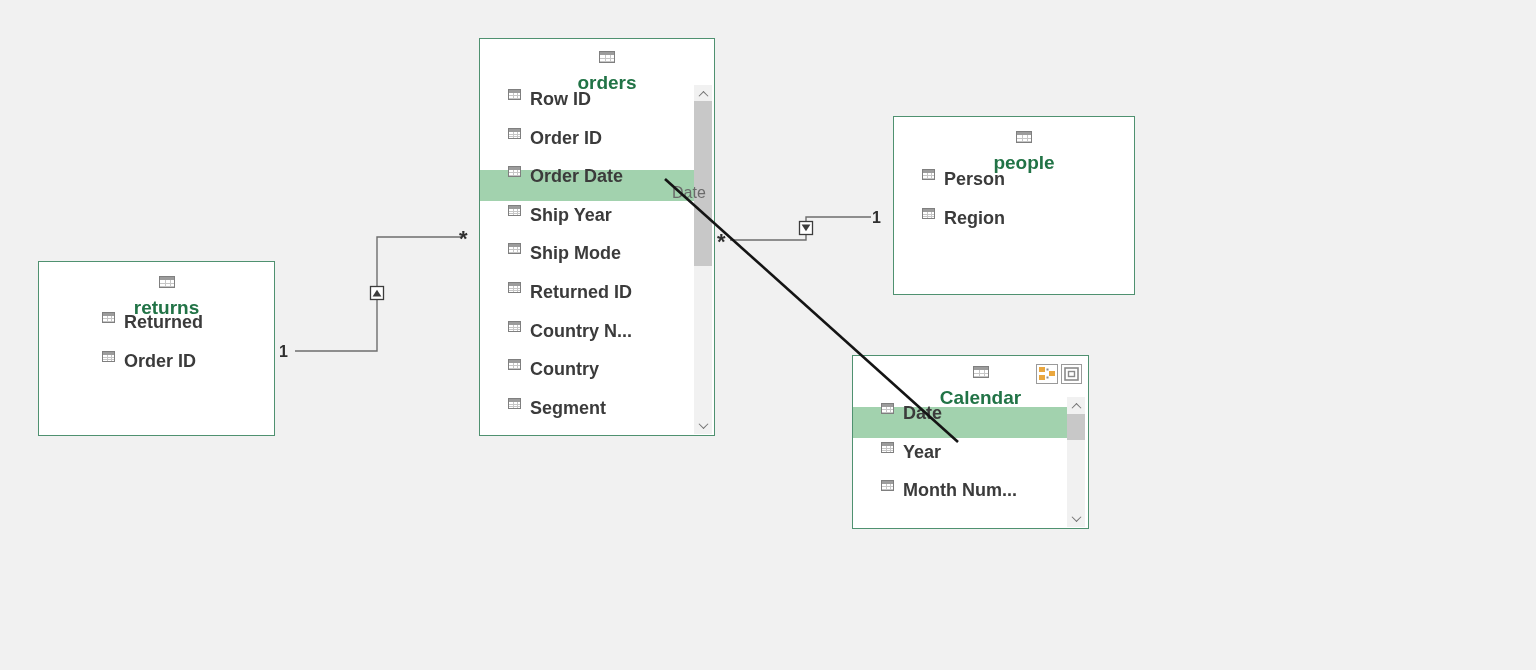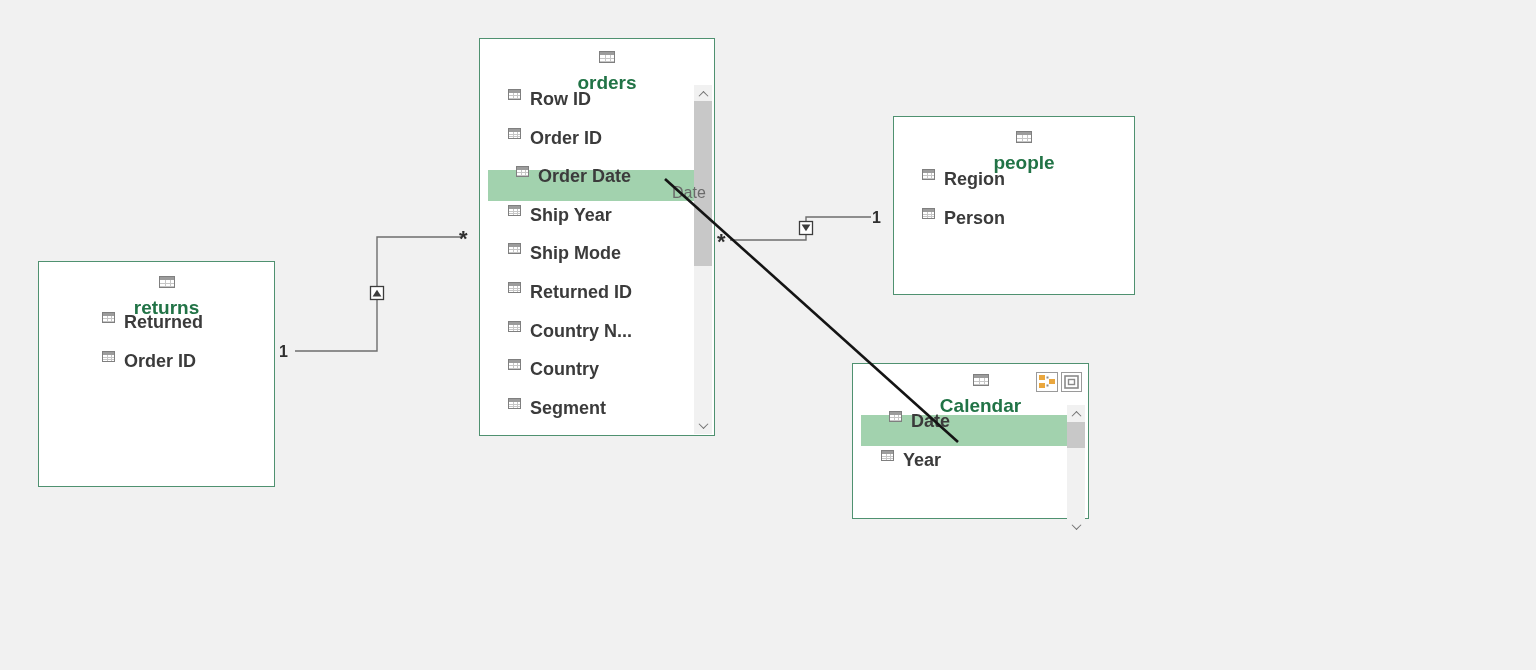--- a/index.html
+++ b/index.html
@@ -20,21 +20,20 @@
   }
   .fields { position:absolute; left:0; }
   .field-row {
     display:flex; gap:9px;
     height:38.6px; padding-left:28px;
     font-size:18px; font-weight:bold; color:#3b3b3b; white-space:nowrap;
   }
   .field-row.selected {
     background:linear-gradient(to bottom, rgba(0,0,0,0) 4px, #a2d2ae 4px,
                #a2d2ae calc(100% - 4px), rgba(0,0,0,0) calc(100% - 4px));
-    margin-left:8px;
   }
 
   
   .grid-icon {
     display:inline-block; flex:0 0 auto;
     border:1px solid #7f7f7f; background-color:#fff;
     background-image:
       linear-gradient(#9c9c9c,#9c9c9c),
       linear-gradient(#c6c6c6,#c6c6c6), linear-gradient(#c6c6c6,#c6c6c6),
       linear-gradient(90deg,#c6c6c6,#c6c6c6), linear-gradient(90deg,#c6c6c6,#c6c6c6);
@@ -73,21 +72,21 @@
   .lbl-many { font-size:22px; line-height:18px; }
   .drag-tooltip {
     position:absolute; z-index:9; font-size:16px; color:#6a6a6a; font-weight:normal;
   }
 </style>
 </head>
 <body>
 
 <div class="canvas">
 
-  <div class="table-box" style="left:38px; top:261px; width:237px; height:226px;">
+  <div class="table-box" style="left:38px; top:261px; width:237px; height:175px;">
     <div class="table-header" style="padding-top:14px;">
       <span class="grid-icon t-icon"></span>
       <span class="table-title">returns</span>
     </div>
     <div class="fields" style="top:50px; width:100%;padding-left:35px;">
       <div class="field-row">
         <span class="grid-icon f-icon"></span>
         <span>Returned</span>
       </div>
       <div class="field-row">
@@ -152,30 +151,30 @@
   </div>
 
   <div class="table-box" style="left:893px; top:116px; width:242px; height:179px;">
     <div class="table-header" style="padding-top:14px;">
       <span class="grid-icon t-icon"></span>
       <span class="table-title">people</span>
     </div>
     <div class="fields" style="top:52px; width:100%;">
       <div class="field-row">
         <span class="grid-icon f-icon"></span>
+        <span>Person</span>
+      </div>
+      <div class="field-row">
+        <span class="grid-icon f-icon"></span>
         <span>Region</span>
       </div>
-      <div class="field-row">
-        <span class="grid-icon f-icon"></span>
-        <span>Person</span>
-      </div>
-    </div>
-  </div>
-
-  <div class="table-box" style="left:852px; top:363px; width:237px; height:156px;">
+    </div>
+  </div>
+
+  <div class="table-box" style="left:852px; top:355px; width:237px; height:174px;">
     <div class="table-header" style="padding-top:10px;">
       <span class="grid-icon t-icon"></span>
       <span class="table-title">Calendar</span>
     </div>
     <div class="hdr-btns">
       <span>
         <svg width="22" height="20">
           <rect x="0.5" y="0.5" width="21" height="19" fill="#fff" stroke="#9a9a9a"></rect>
           <rect x="3" y="3" width="6" height="5" fill="#eaa73e"></rect>
           <rect x="3" y="11" width="6" height="5" fill="#eaa73e"></rect>
@@ -194,20 +193,24 @@
     </div>
     <div class="fields" style="top:47px; width:216px;">
       <div class="field-row selected">
         <span class="grid-icon f-icon"></span>
         <span>Date</span>
       </div>
       <div class="field-row">
         <span class="grid-icon f-icon"></span>
         <span>Year</span>
       </div>
+      <div class="field-row">
+        <span class="grid-icon f-icon"></span>
+        <span>Month Num...</span>
+      </div>
     </div>
     <div class="vscroll" style="top:41px; right:3px; height:130px;">
       <div class="sc-arrow up">
           <span class="chev up"></span>
         </div>
       <div class="thumb" style="top:17px; height:26px;"></div>
       <div class="sc-arrow down">
           <span class="chev down"></span>
         </div>
     </div>

